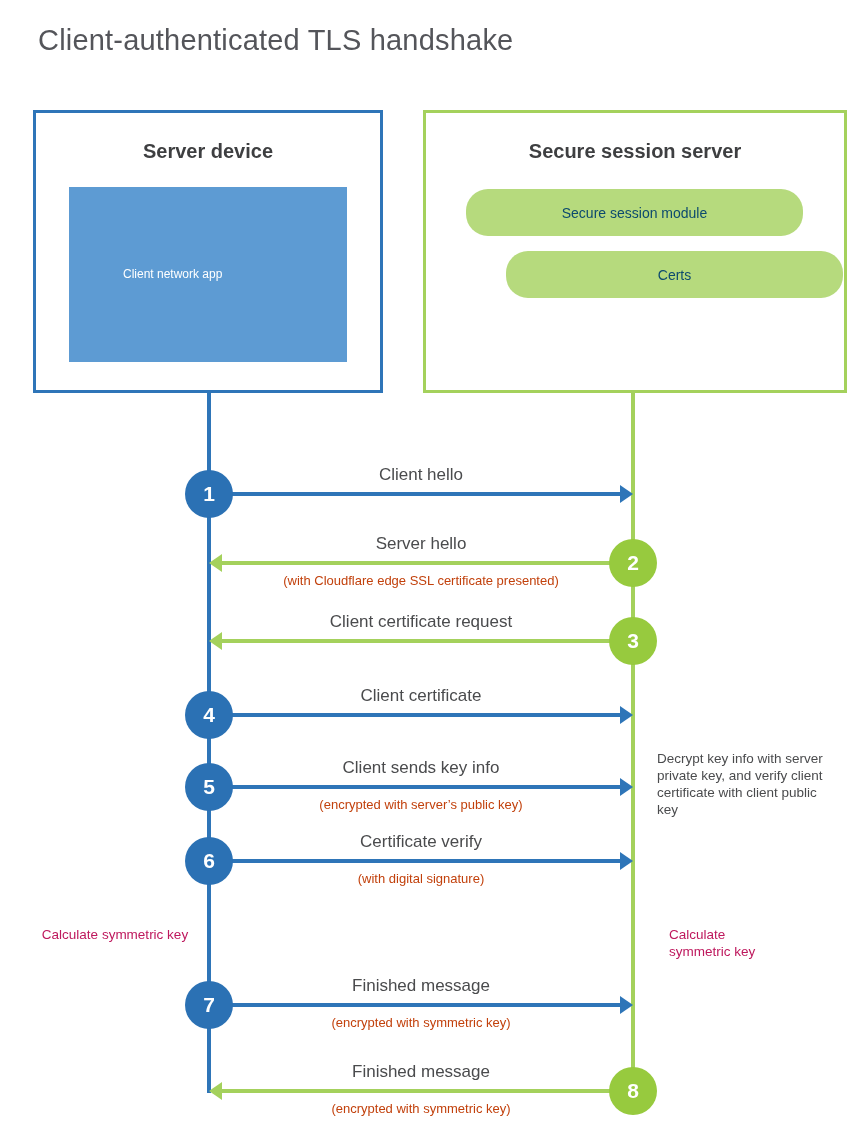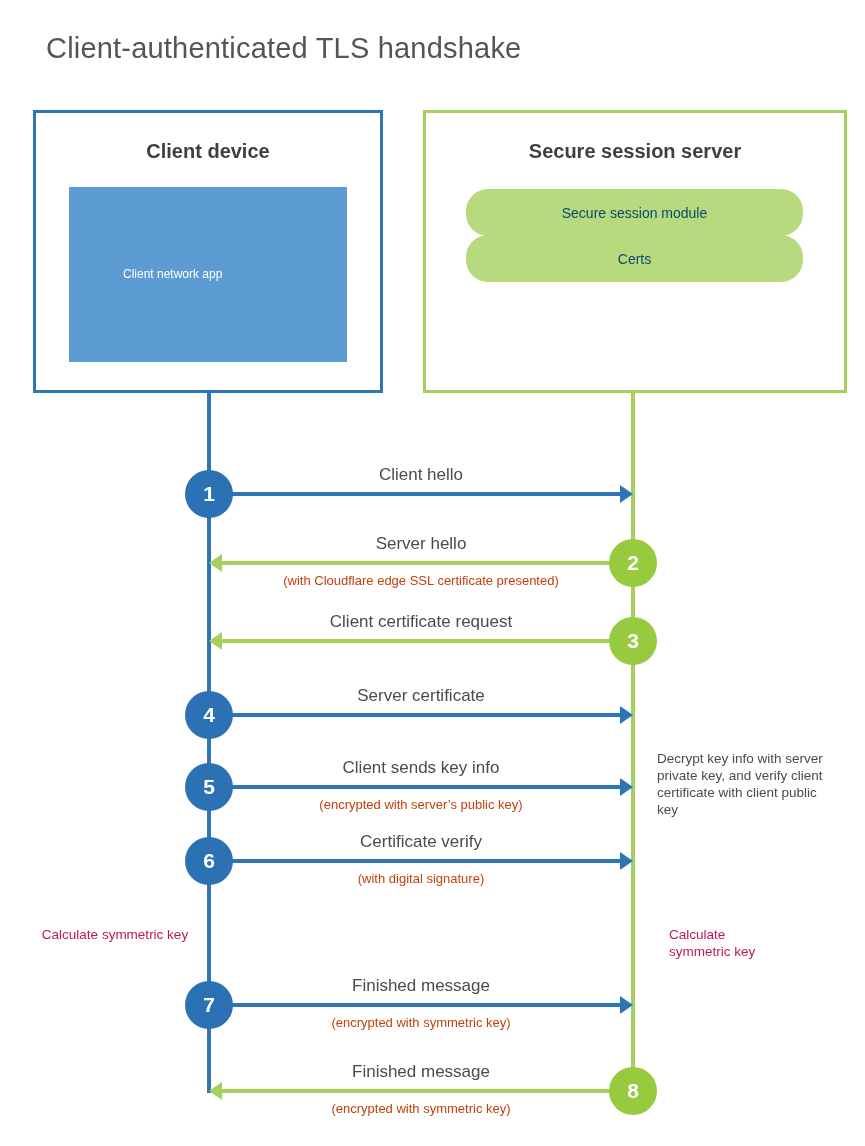--- a/index.html
+++ b/index.html
@@ -1,21 +1,21 @@
 <!DOCTYPE html>
 <html><head>
 <meta charset="utf-8">
 <style>
   html,body{margin:0;padding:0;background:#ffffff;}
   .canvas{
     position:relative;width:865px;height:1146px;background:#ffffff;
     font-family:"Liberation Sans",sans-serif;overflow:hidden;
   }
   .page-title{
-    position:absolute;left:30px;top:16px;margin:16px;
+    position:absolute;left:30px;top:16px;margin:8px;
     font-size:29px;font-weight:300;color:#54555a;letter-spacing:.2px;
   }
   
   .box{position:absolute;top:110px;height:283px;background:#fff;box-sizing:border-box;}
   .client-box{left:33px;width:350px;border:3px solid #2e75b8;}
   .server-box{left:423px;width:424px;border:3px solid #a4d15c;}
   .box-title{
     position:absolute;left:0;right:0;top:27px;text-align:center;
     font-size:20px;font-weight:700;color:#3e3f41;
   }
@@ -24,21 +24,21 @@
     background:#5d9bd3;display:flex;align-items:center;justify-content:center;
   }
   .client-app span{
     color:#fff;font-size:12px;line-height:1.3;width:170px;
   }
   .srv-bar{
     position:absolute;left:40px;width:337px;height:47px;background:#b6da7d;
     display:flex;align-items:center;justify-content:center;
     color:#0c4a6e;font-size:14px;border-radius:22px;
   }
-  .srv-bar.b1{top:76px;} .srv-bar.b2{top:122px;} .srv-bar.b3{top:200px;}
+  .srv-bar.b1{top:76px;} .srv-bar.b2{top:138px;margin-left:40px;} .srv-bar.b3{top:200px;}
   
   .lifeline{position:absolute;top:392px;width:4px;}
   .line-client{left:207px;height:701px;background:#2e75b8;}
   .line-server{left:631px;height:701px;background:#a4d15c;}
   
   .step{position:absolute;left:209px;width:424px;height:0;}
   .s1{top:494px;} .s2{top:563px;} .s3{top:641px;} .s4{top:715px;}
   .s5{top:787px;} .s6{top:861px;} .s7{top:1005px;} .s8{top:1091px;}
   .shaft{position:absolute;top:-2px;height:4px;}
   .step.dir-right .shaft{left:0;right:13px;}
@@ -77,21 +77,21 @@
   .calc-right{left:669px;width:100px;text-align:left;}
 </style>
 </head>
 <body>
 
 <div class="canvas">
 
   <h1 class="page-title">Client-authenticated TLS handshake</h1>
 
   <div class="box client-box">
-    <div class="box-title">Client device</div>
+    <div class="box-title">Server device</div>
     <div class="client-app">
       <span>Client network app</span>
     </div>
   </div>
 
   <div class="box server-box">
     <div class="box-title">Secure session server</div>
     <div class="srv-bar b1">Secure session module</div>
     <div class="srv-bar b2">Certs</div>
   </div>
@@ -115,21 +115,21 @@
   </div>
 
   <div class="step s3 c-green dir-left">
     <div class="lbl">Client certificate request</div>
     <div class="shaft"></div>
     <div class="head"></div>
     <div class="badge">3</div>
   </div>
 
   <div class="step s4 c-blue dir-right">
-    <div class="lbl">Server certificate</div>
+    <div class="lbl">Client certificate</div>
     <div class="shaft"></div>
     <div class="head"></div>
     <div class="badge">4</div>
   </div>
 
   <div class="step s5 c-blue dir-right">
     <div class="lbl">Client sends key info</div>
     <div class="shaft"></div>
     <div class="head"></div>
     <div class="sub">(encrypted with server’s public key)</div>

